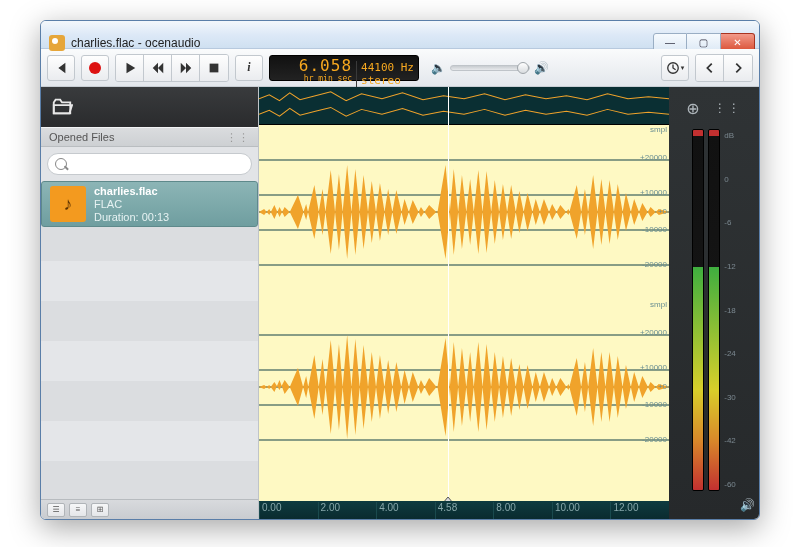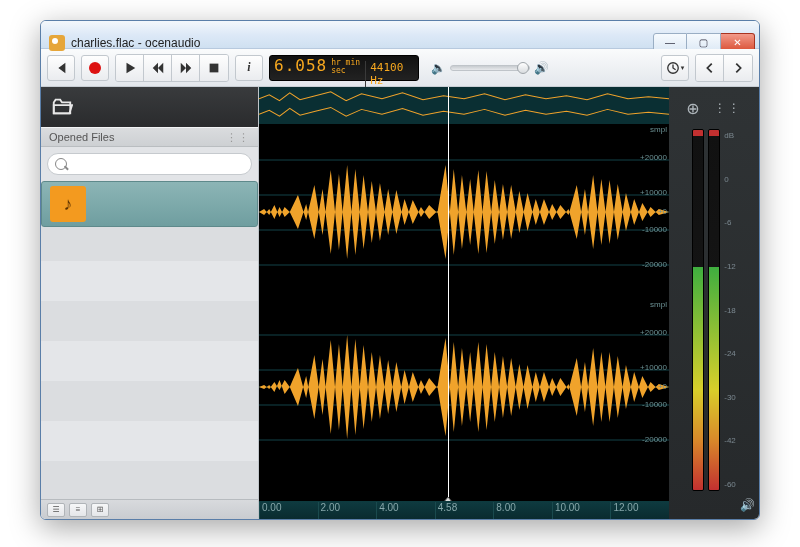--- a/index.html
+++ b/index.html
@@ -51,21 +51,21 @@
   .file-thumb{width:36px;height:36px;background:#f39a1f;border-radius:3px;display:flex;align-items:center;justify-content:center;}
   .file-thumb span{color:#5a3000;font-size:18px;}
   .file-meta{display:flex;flex-direction:column;line-height:13px;font-size:11px;}
   .file-meta .name{font-weight:600;color:#fff;}
   .file-meta .sub{color:#e6f2f2;}
   .side-foot{height:20px;background:linear-gradient(#d8dadd,#c9ccd0);border-top:1px solid #b7bbbf;display:flex;align-items:center;gap:4px;padding:0 6px;}
   .side-foot .vbtn{width:18px;height:14px;border:1px solid #b0b4b8;background:linear-gradient(#f6f7f8,#e4e6e9);border-radius:2px;display:flex;align-items:center;justify-content:center;}
   .side-foot .vbtn span{font-size:8px;color:#555;}
   
   .main{flex:1;display:flex;min-width:0;}
-  .wave-area{flex:1;background:#000000;position:relative;overflow:hidden;}
+  .wave-area{flex:1;background:#fef9c3;position:relative;overflow:hidden;}
   .overview{height:38px;border-bottom:1px solid #000;background:#0a2f33;position:relative;}
   .channel{position:absolute;left:0;right:0;}
   .ch1{top:38px;height:175px;}
   .ch2{top:213px;height:175px;}
   .axis-label{position:absolute;right:2px;font-size:8px;color:#6a8f92;}
   .cursorline{position:absolute;top:0;bottom:18px;width:1px;background:#fff;left:46%;}
   .cursor-handle{position:absolute;left:46%;transform:translateX(-50%);bottom:12px;width:10px;height:10px;}
   .cursor-handle svg{display:block;}
   .timeline{position:absolute;left:0;right:0;bottom:0;height:18px;background:linear-gradient(#0e3a3f,#0a2b2f);border-top:1px solid #0d3a3e;display:flex;color:#87a7aa;font-size:10px;}
   .timeline span{flex:1;text-align:left;padding-left:2px;border-left:1px solid #1a4a4e;}
@@ -126,21 +126,21 @@
       <div class="tbtn">
           <svg viewBox="0 0 16 16">
             <rect x="3" y="3" width="10" height="10" fill="#333"></rect>
           </svg>
         </div>
     </div>
     <div class="tbtn">
         <span style="font-style:italic;font-weight:bold;font-family:serif">i</span>
       </div>
     <div class="display">
-      <div style="display:flex;flex-direction:row;align-items:flex-end;">
+      <div style="display:flex;flex-direction:column;align-items:flex-end;">
         <span class="disp-main">6.058</span>
         <span class="disp-sub">hr    min sec</span>
       </div>
       <div class="disp-meta">
         <div>44100 Hz</div>
         <div>stereo</div>
       </div>
     </div>
     <div class="volblock">
       <span>🔈</span>
@@ -185,20 +185,25 @@
         <span style="letter-spacing:1px;color:#999">⋮⋮</span>
       </div>
       <div class="search-wrap">
         <input class="search" placeholder="" style="">
       </div>
       <div class="filelist">
         <div class="file-item">
           <div class="file-thumb">
               <span>♪</span>
             </div>
+          <div class="file-meta">
+            <span class="name">charlies.flac</span>
+            <span class="sub">FLAC</span>
+            <span class="sub">Duration: 00:13</span>
+          </div>
         </div>
       </div>
       <div class="side-foot">
         <div class="vbtn">
             <span>☰</span>
           </div>
         <div class="vbtn">
             <span>≡</span>
           </div>
         <div class="vbtn">

